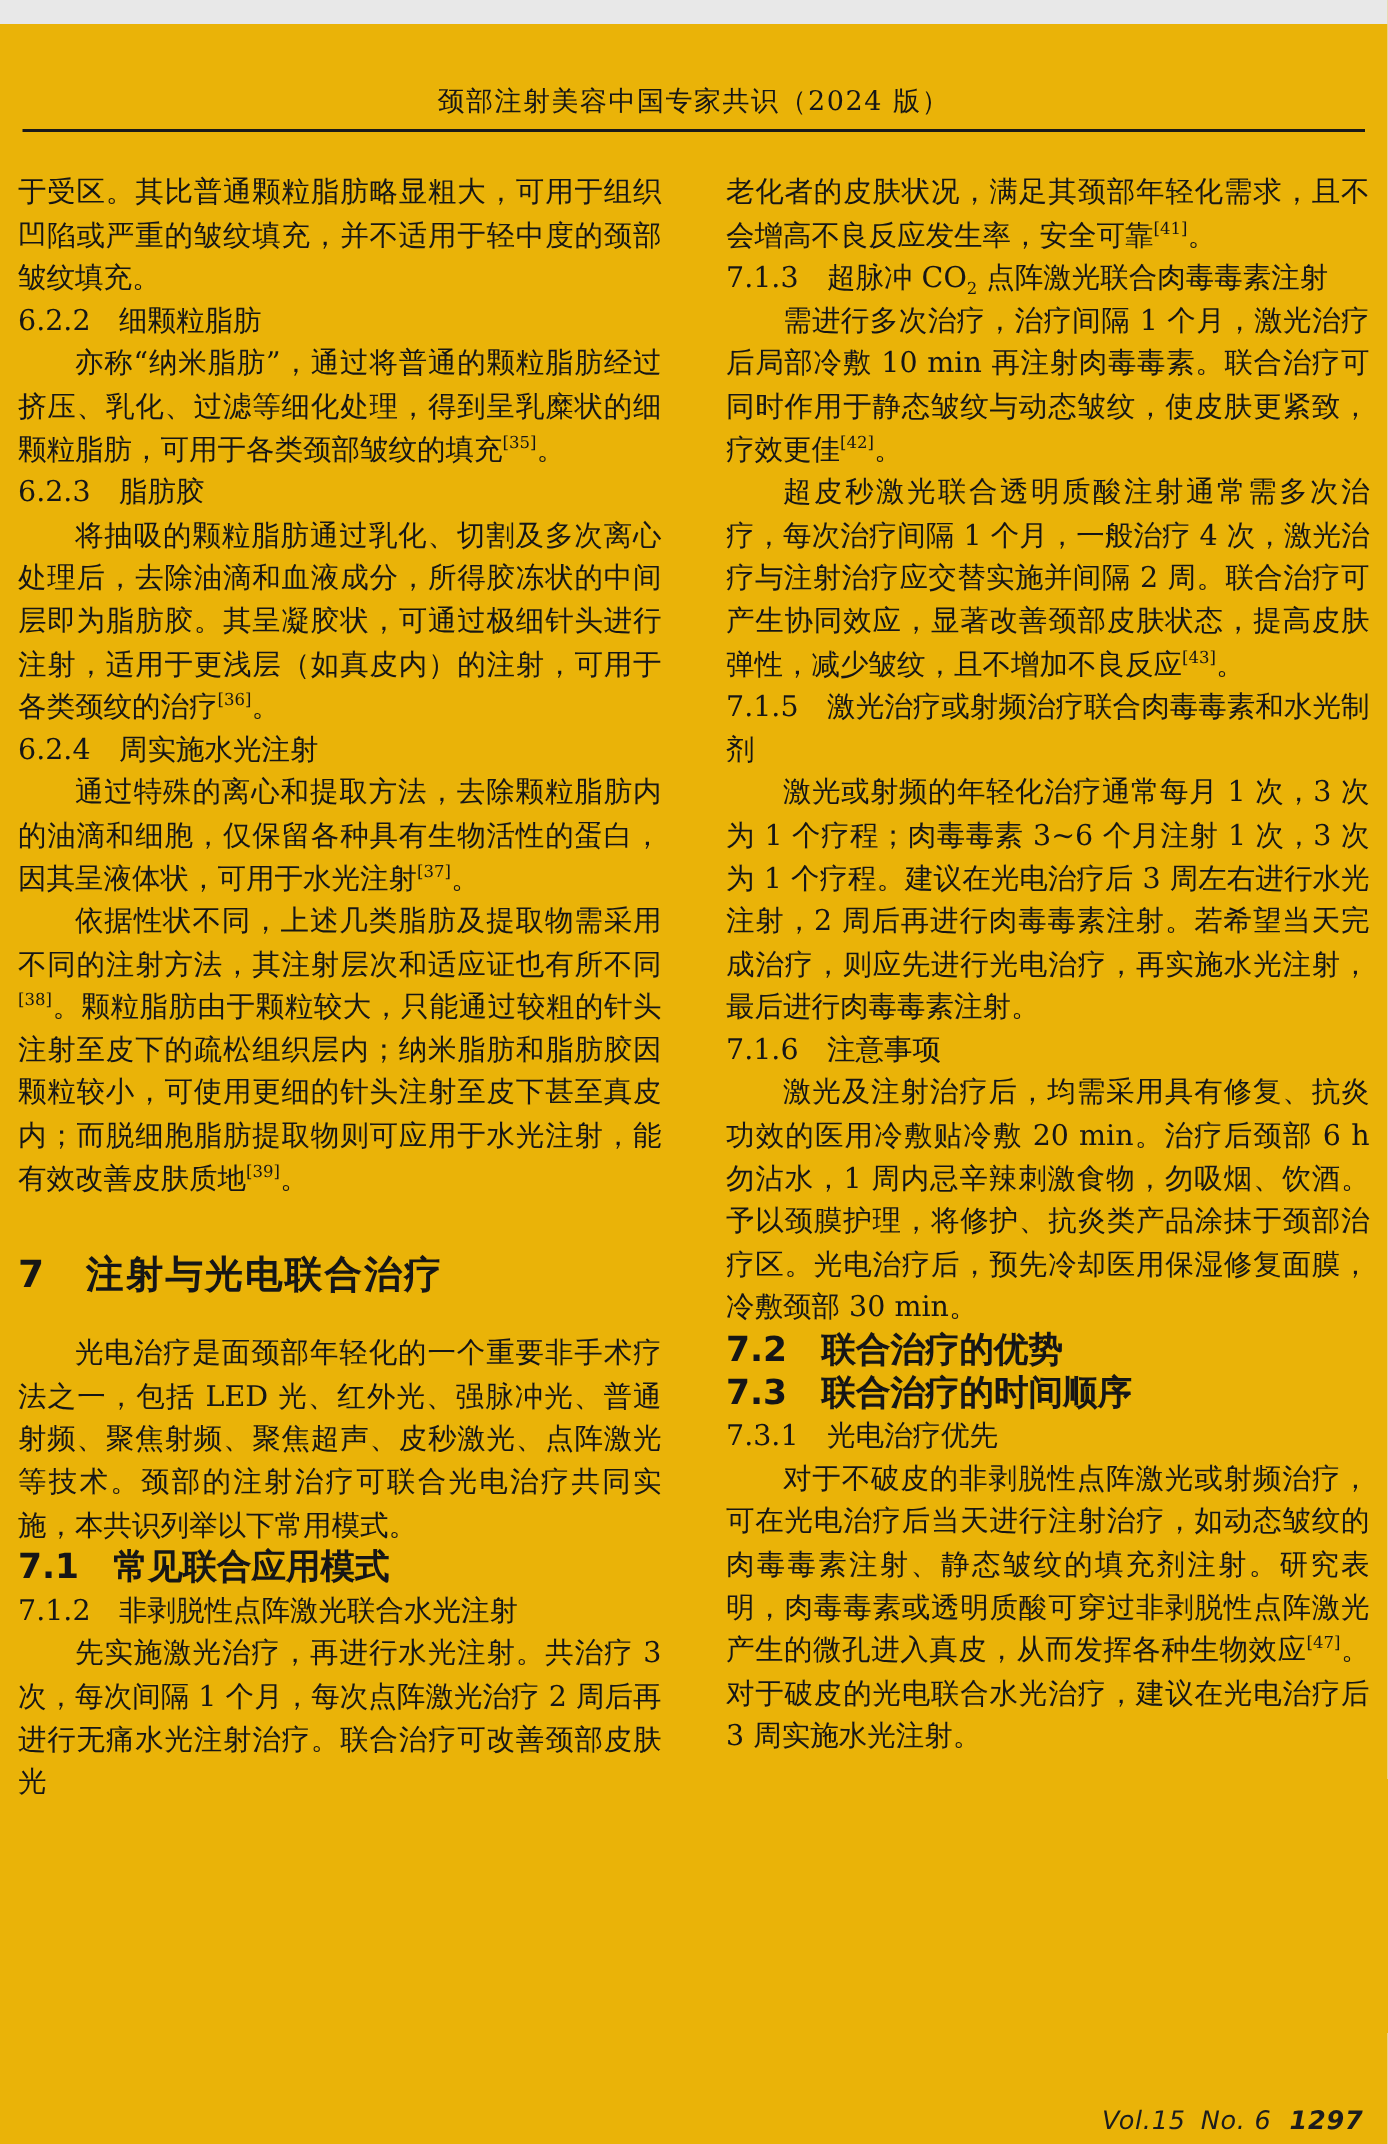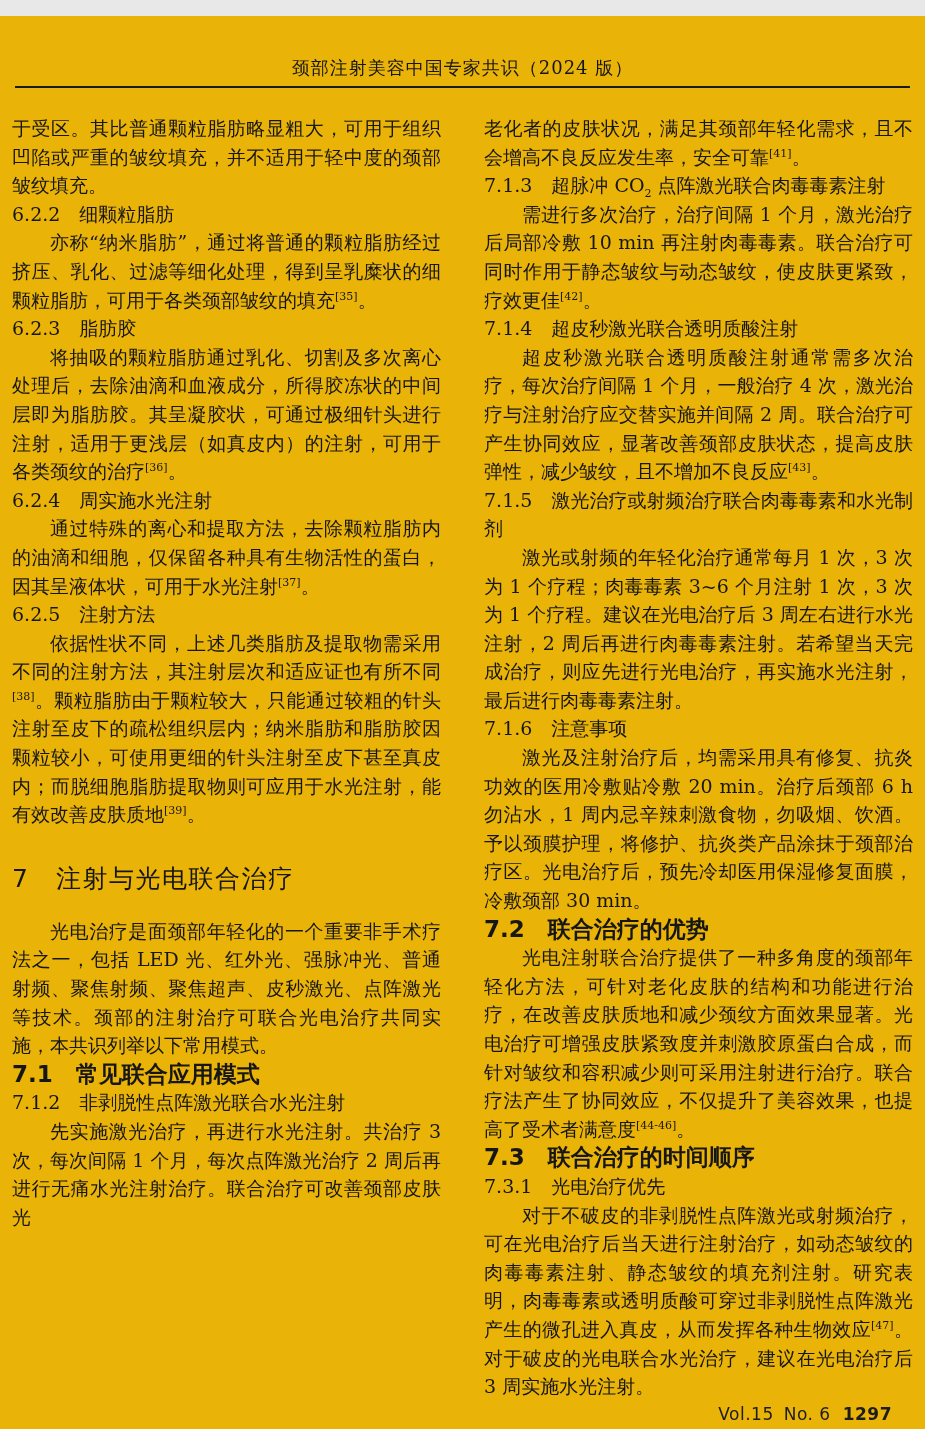--- a/index.html
+++ b/index.html
@@ -41,46 +41,47 @@
   .para.h3 { text-indent:0; }
   .para.h2 {
     text-indent:0;
     font-family:"DejaVu Sans","Liberation Sans",sans-serif;
     font-weight:bold;
     font-size:23px;
   }
   .para.h1 {
     text-indent:0;
     font-family:"DejaVu Sans","Liberation Sans",sans-serif;
-    font-weight:normal;
+    font-weight:bold;
     font-size:25px;
     letter-spacing:1.5px;
     line-height:32px;
     margin:34px 0 22px 0;
   }
   sup {
     font-size:0.58em;
     line-height:0;
     vertical-align:super;
     letter-spacing:0;
   }
   sub {
     font-size:0.58em;
     line-height:0;
     vertical-align:sub;
     letter-spacing:0;
   }
   .footer {
     position:absolute;
-    right:33px;
+    right:16px;
     top:1388px;
     font-family:"DejaVu Sans","Liberation Sans",sans-serif;
     font-size:17px;
     color:#1d1d1d;
     letter-spacing:0.5px;
+    font-style:italic;
   }
   .footer .issue { margin-left:10px; }
   .footer .pgnum { margin-left:12px; font-weight:bold; }
 </style>
 </head>
 <body>
 
 <div class="page">
   <div>
     <div class="running-head">颈部注射美容中国专家共识（2024 版）</div>
@@ -89,40 +90,37 @@
 
   <div class="columns">
     <div class="column">
         <div class="para body noindent">于受区。其比普通颗粒脂肪略显粗大，可用于组织凹陷或严重的皱纹填充，并不适用于轻中度的颈部皱纹填充。</div>
         <div class="para h3">6.2.2　细颗粒脂肪</div>
         <div class="para body">亦称“纳米脂肪”，通过将普通的颗粒脂肪经过挤压、乳化、过滤等细化处理，得到呈乳糜状的细颗粒脂肪，可用于各类颈部皱纹的填充<sup>[35]</sup>。</div>
         <div class="para h3">6.2.3　脂肪胶</div>
         <div class="para body">将抽吸的颗粒脂肪通过乳化、切割及多次离心处理后，去除油滴和血液成分，所得胶冻状的中间层即为脂肪胶。其呈凝胶状，可通过极细针头进行注射，适用于更浅层（如真皮内）的注射，可用于各类颈纹的治疗<sup>[36]</sup>。</div>
         <div class="para h3">6.2.4　周实施水光注射</div>
         <div class="para body">通过特殊的离心和提取方法，去除颗粒脂肪内的油滴和细胞，仅保留各种具有生物活性的蛋白，因其呈液体状，可用于水光注射<sup>[37]</sup>。</div>
-        <div class="para h3">6.2.5　注射方法</div>
         <div class="para body">依据性状不同，上述几类脂肪及提取物需采用不同的注射方法，其注射层次和适应证也有所不同<sup>[38]</sup>。颗粒脂肪由于颗粒较大，只能通过较粗的针头注射至皮下的疏松组织层内；纳米脂肪和脂肪胶因颗粒较小，可使用更细的针头注射至皮下甚至真皮内；而脱细胞脂肪提取物则可应用于水光注射，能有效改善皮肤质地<sup>[39]</sup>。</div>
         <div class="para h1">7　注射与光电联合治疗</div>
         <div class="para body">光电治疗是面颈部年轻化的一个重要非手术疗法之一，包括 LED 光、红外光、强脉冲光、普通射频、聚焦射频、聚焦超声、皮秒激光、点阵激光等技术。颈部的注射治疗可联合光电治疗共同实施，本共识列举以下常用模式。</div>
         <div class="para h2">7.1　常见联合应用模式</div>
         <div class="para h3">7.1.2　非剥脱性点阵激光联合水光注射</div>
         <div class="para body">先实施激光治疗，再进行水光注射。共治疗 3 次，每次间隔 1 个月，每次点阵激光治疗 2 周后再进行无痛水光注射治疗。联合治疗可改善颈部皮肤光</div>
       </div>
     <div class="column">
         <div class="para body noindent">老化者的皮肤状况，满足其颈部年轻化需求，且不会增高不良反应发生率，安全可靠<sup>[41]</sup>。</div>
         <div class="para h3">7.1.3　超脉冲 CO<sub>2</sub> 点阵激光联合肉毒毒素注射</div>
         <div class="para body">需进行多次治疗，治疗间隔 1 个月，激光治疗后局部冷敷 10 min 再注射肉毒毒素。联合治疗可同时作用于静态皱纹与动态皱纹，使皮肤更紧致，疗效更佳<sup>[42]</sup>。</div>
-        <div class="para h3">7.1.4　超皮秒激光联合透明质酸注射</div>
         <div class="para body">超皮秒激光联合透明质酸注射通常需多次治疗，每次治疗间隔 1 个月，一般治疗 4 次，激光治疗与注射治疗应交替实施并间隔 2 周。联合治疗可产生协同效应，显著改善颈部皮肤状态，提高皮肤弹性，减少皱纹，且不增加不良反应<sup>[43]</sup>。</div>
         <div class="para h3">7.1.5　激光治疗或射频治疗联合肉毒毒素和水光制剂</div>
         <div class="para body">激光或射频的年轻化治疗通常每月 1 次，3 次为 1 个疗程；肉毒毒素 3~6 个月注射 1 次，3 次为 1 个疗程。建议在光电治疗后 3 周左右进行水光注射，2 周后再进行肉毒毒素注射。若希望当天完成治疗，则应先进行光电治疗，再实施水光注射，最后进行肉毒毒素注射。</div>
         <div class="para h3">7.1.6　注意事项</div>
         <div class="para body">激光及注射治疗后，均需采用具有修复、抗炎功效的医用冷敷贴冷敷 20 min。治疗后颈部 6 h 勿沾水，1 周内忌辛辣刺激食物，勿吸烟、饮酒。予以颈膜护理，将修护、抗炎类产品涂抹于颈部治疗区。光电治疗后，预先冷却医用保湿修复面膜，冷敷颈部 30 min。</div>
         <div class="para h2">7.2　联合治疗的优势</div>
-        <div class="para body">光电注射联合治疗提供了一种多角度的颈部年轻化方法，可针对老化皮肤的结构和功能进行治疗，在改善皮肤质地和减少颈纹方面效果显著。光电治疗可增强皮肤紧致度并刺激胶原蛋白合成，而针对皱纹和容积减少则可采用注射进行治疗。联合疗法产生了协同效应，不仅提升了美容效果，也提高了受术者满意度<sup>[44-46]</sup>。</div>
         <div class="para h2">7.3　联合治疗的时间顺序</div>
         <div class="para h3">7.3.1　光电治疗优先</div>
         <div class="para body">对于不破皮的非剥脱性点阵激光或射频治疗，可在光电治疗后当天进行注射治疗，如动态皱纹的肉毒毒素注射、静态皱纹的填充剂注射。研究表明，肉毒毒素或透明质酸可穿过非剥脱性点阵激光产生的微孔进入真皮，从而发挥各种生物效应<sup>[47]</sup>。对于破皮的光电联合水光治疗，建议在光电治疗后 3 周实施水光注射。</div>
       </div>
   </div>
 
   <div class="footer">
     <span class="vol">Vol.15</span><span class="issue">No. 6</span><span class="pgnum">1297</span>
   </div>
 </div>

